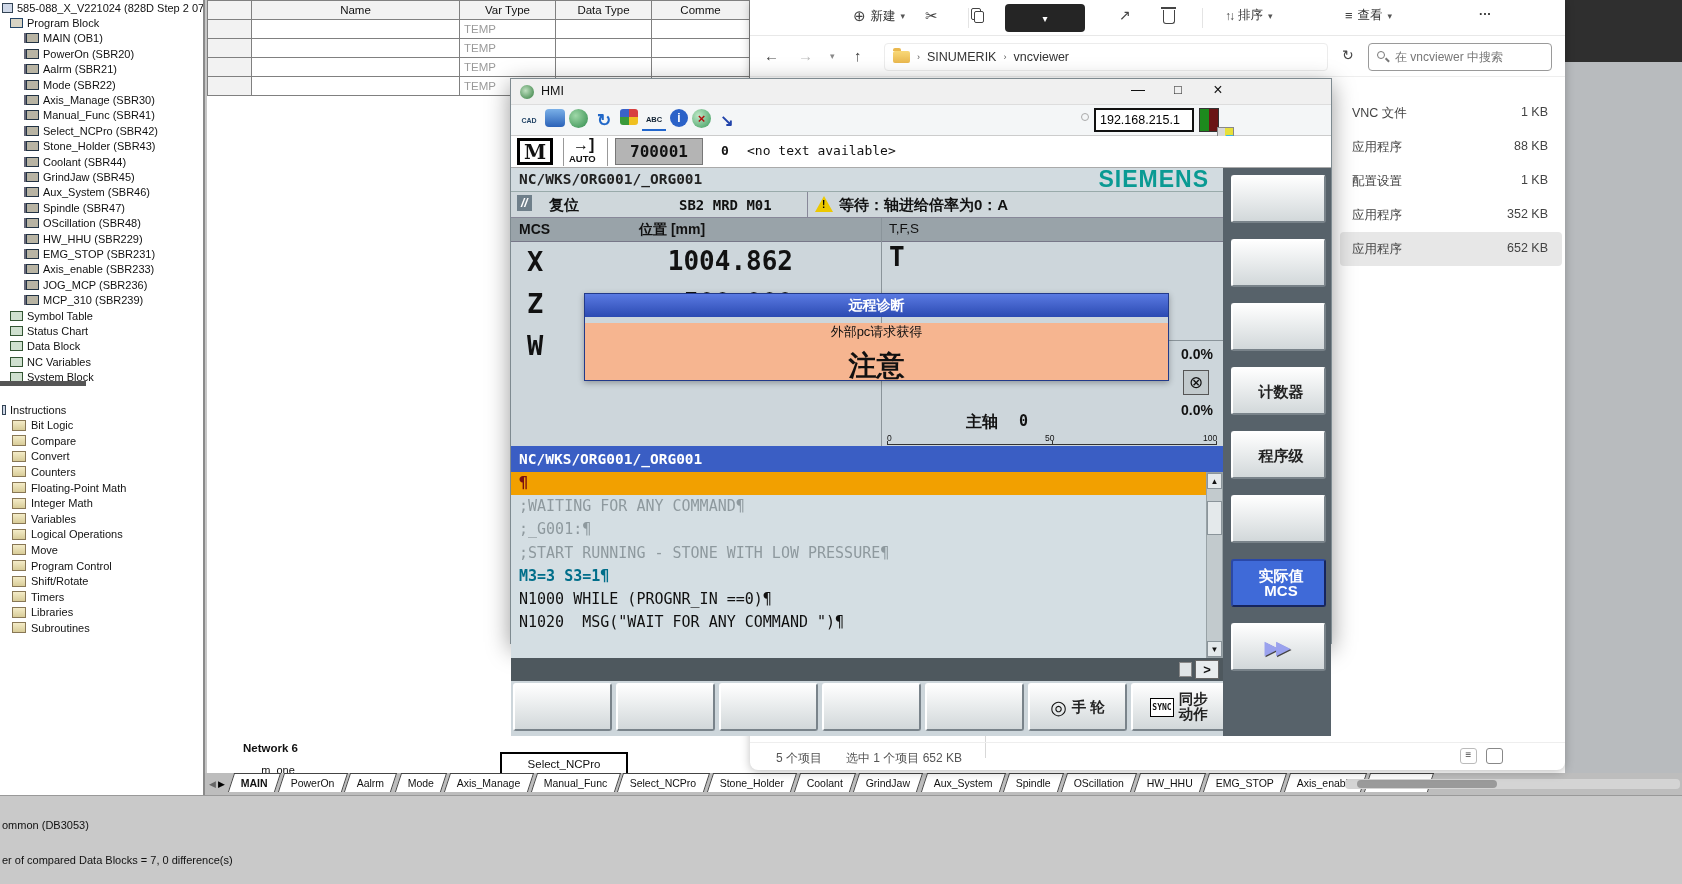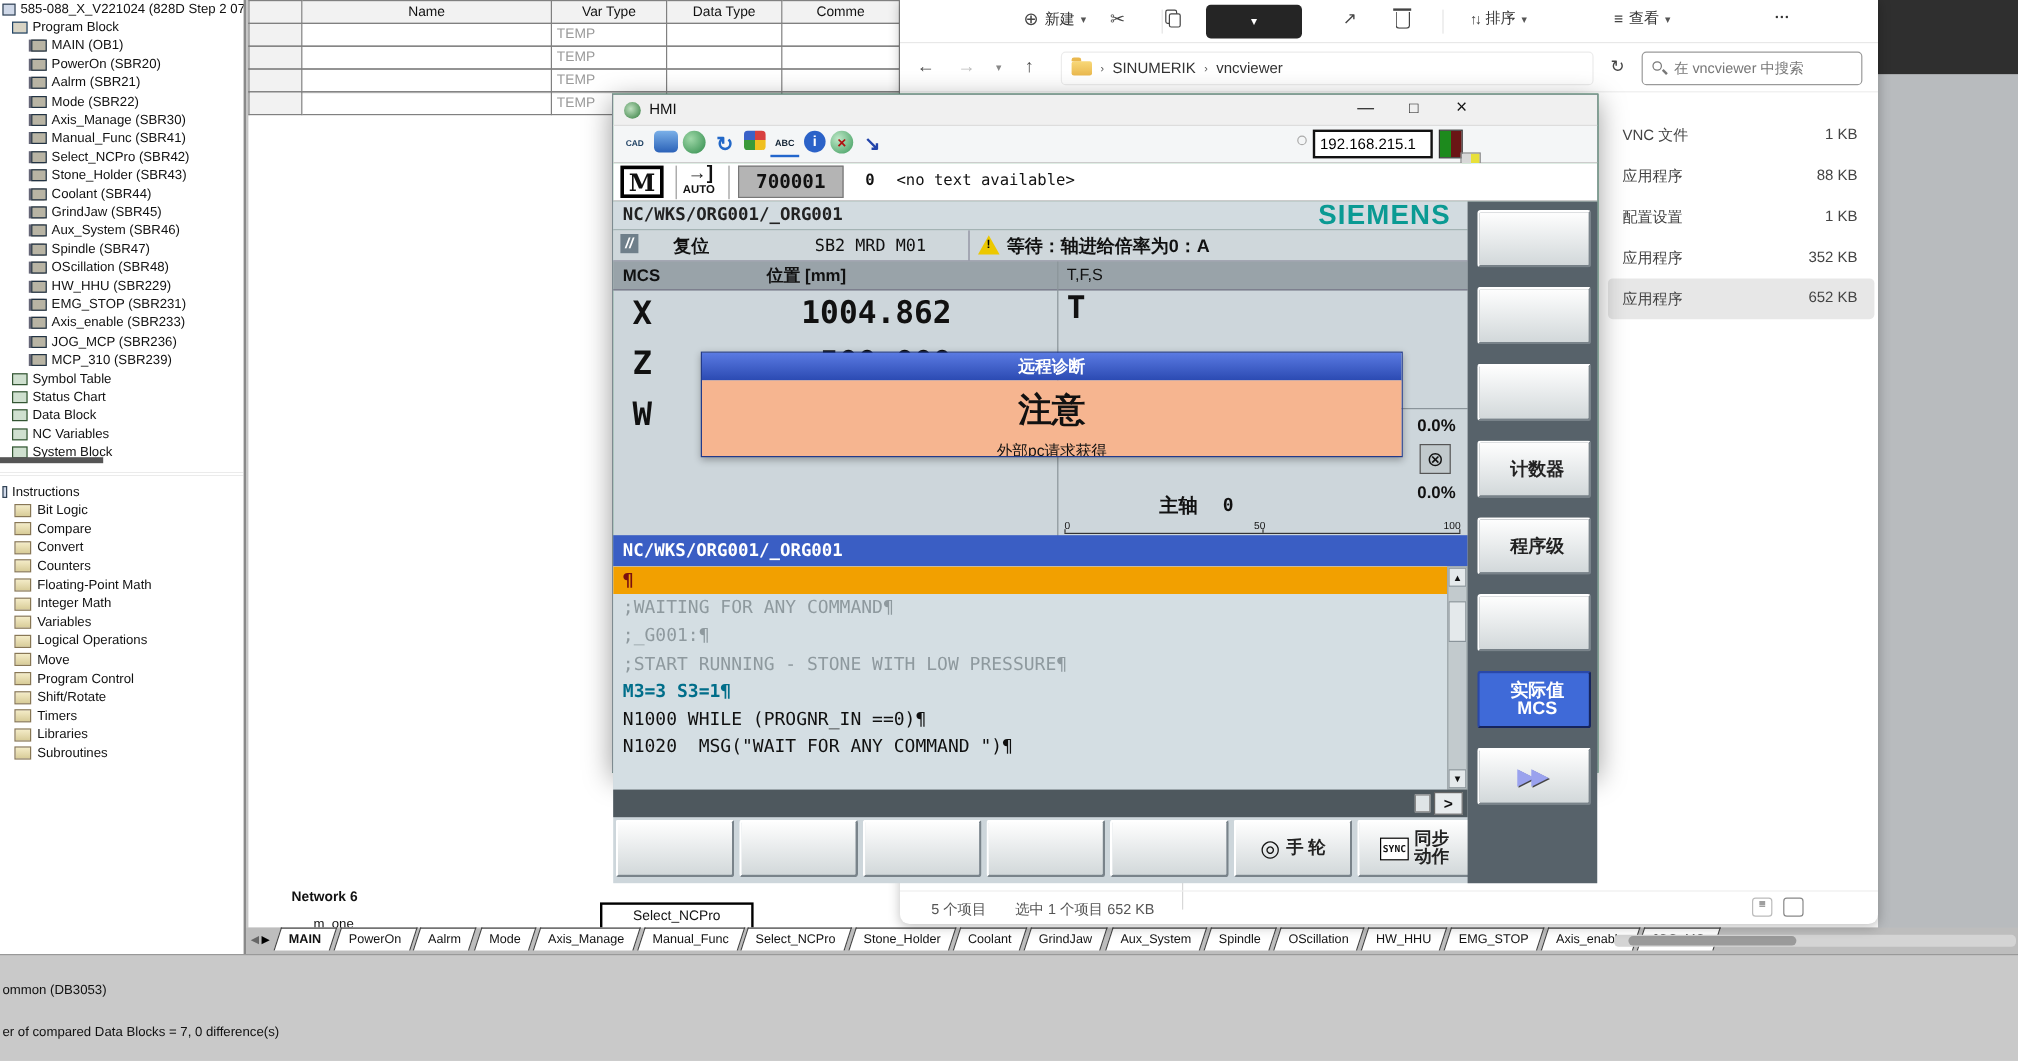--- a/index.html
+++ b/index.html
@@ -33,21 +33,21 @@
   #explorer{left:750px;top:0;width:815px;height:770px;background:#fff;z-index:30;border-radius:0 0 8px 8px;box-shadow:0 2px 10px rgba(0,0,0,.25);font-size:12.5px;color:#333}
   .xbtn{display:inline-flex;align-items:center;gap:5px;padding:4px 7px;border-radius:4px;cursor:pointer;color:#333}
   .chev{font-size:9px;color:#555}
   .file-row{position:relative;height:34px}
   .file-row.selected{background:#e7e7e7;border-radius:4px}
   .file-row .ftype{position:absolute;left:12px;top:9px;color:#444}
   .file-row .fsize{position:absolute;right:14px;top:9px;color:#444}
   .drive{display:flex;align-items:center;gap:8px;height:24px}
   .drive-ic{width:16px;height:10px;background:#5a5a5a;border-radius:2px;border-top:2px solid #888}
   
-  #hmi{left:510px;top:78px;width:822px;height:566px;background:#15803d;z-index:40;border:1px solid #7e8a90;box-shadow:0 6px 22px rgba(0,0,0,.4)}
+  #hmi{left:510px;top:78px;width:822px;height:566px;background:#7dd3fc;z-index:40;border:1px solid #7e8a90;box-shadow:0 6px 22px rgba(0,0,0,.4)}
   #hmi-screen{position:absolute;left:0;top:89px;width:820px;height:568px;background:#cdd6db}
   .vnc-ic{width:24px;height:22px;margin-right:4px;display:inline-flex;align-items:center;justify-content:center;font-size:14px;font-weight:bold;cursor:pointer}
   .cad-icon{font-size:7px;color:#246;letter-spacing:0}
   .screen-icon{background:linear-gradient(#7ab0e8,#2b62b8);border-radius:4px;width:20px;height:18px}
   .globe-icon{background:radial-gradient(circle at 35% 35%,#9fd8a8,#2e8a4a);border-radius:50%;width:19px;height:19px}
   .refresh-icon{color:#2268c8;font-size:17px}
   .colors-icon{width:18px;height:16px;background:conic-gradient(#d84040 0 25%,#f0c020 0 50%,#3a9a3a 0 75%,#3a62c8 0);border-radius:3px}
   .abc-icon{font-size:7.5px;color:#123;border-bottom:2px solid #26c}
   .info-icon{background:#2b62c8;color:#fff;border-radius:50%;width:18px;height:18px;font-size:12px;display:flex;align-items:center;justify-content:center}
   .net-error-icon{background:radial-gradient(circle at 35% 35%,#bfe8c8,#3a9a5a);color:#b01010;border-radius:50%;width:19px;height:19px;display:flex;align-items:center;justify-content:center;font-size:13px}
@@ -584,22 +584,22 @@
 
   <div id="hmi-screen">
 
     <div style="position:absolute;left:0;top:0;width:712px;height:24px;background:#d2dbe0;border-bottom:1px solid #9aa">
       <span class="mono" style="position:absolute;left:8px;top:3px;font-size:14.5px;font-weight:bold;color:#222">NC/WKS/ORG001/_ORG001</span>
       <span style="position:absolute;right:14px;top:-2px;font-size:23px;font-weight:bold;color:#0a9a93;letter-spacing:1px">SIEMENS</span>
     </div>
 
     <div style="position:absolute;left:0;top:24px;width:712px;height:26px;background:#cfd7db;border-bottom:1px solid #889">
       <span class="reset-ic" style="position:absolute;left:6px;top:3px">//</span>
-      <span style="position:absolute;left:50px;top:4px;font-size:15px;font-weight:bold">复位</span>
-      <span class="mono" style="position:absolute;left:168px;top:5px;font-size:14px;font-weight:normal">SB2 MRD M01</span>
+      <span style="position:absolute;left:38px;top:4px;font-size:15px;font-weight:bold">复位</span>
+      <span class="mono" style="position:absolute;left:168px;top:5px;font-size:14px;font-weight:bold">SB2 MRD M01</span>
       <i class="abs vline" style="left:296px;top:0;height:25px;background:#889"></i>
       <span class="warn-tri" style="position:absolute;left:304px;top:4px">
           <b>!</b>
         </span>
       <span style="position:absolute;left:328px;top:4px;font-size:15px;font-weight:bold">等待：轴进给倍率为0：A</span>
     </div>
 
     <div style="position:absolute;left:0;top:50px;width:712px;height:24px;background:#99a3a9;border-bottom:1px solid #778">
       <span style="position:absolute;left:8px;top:3px;font-size:14px;font-weight:bold">MCS</span>
       <span style="position:absolute;left:128px;top:3px;font-size:14px;font-weight:bold">位置 [mm]</span>
@@ -627,22 +627,22 @@
       <i class="abs" style="left:329px;top:-3px;width:1px;height:3px;background:#333"></i>
       <span style="position:absolute;left:0;top:-11px;font-size:8.5px">0</span>
       <span style="position:absolute;left:158px;top:-11px;font-size:8.5px">50</span>
       <span style="position:absolute;left:316px;top:-11px;font-size:8.5px">100</span>
     </div>
     <div class="abs" style="left:370px;top:172px;width:342px;height:1px;background:#8a949a"></div>
 
     <div style="position:absolute;left:73px;top:125px;width:585px;height:88px;border:1px solid #223a8a;box-shadow:0 2px 6px rgba(0,0,0,.3);overflow:hidden;z-index:5">
       <div style="height:23px;background:linear-gradient(180deg,#5a7ae2,#2b4ab2);color:#fff;text-align:center;font-size:14px;font-weight:bold;line-height:23px">远程诊断</div>
       <div style="height:65px;background:#f6b590;text-align:center;position:relative">
+        <div style="font-size:13px;margin-top:6px">外部pc请求获得</div>
         <div style="font-size:28px;font-weight:bold;padding-top:6px">注意</div>
-        <div style="font-size:13px;margin-top:6px">外部pc请求获得</div>
       </div>
     </div>
 
     <div class="mono" style="position:absolute;left:0;top:278px;width:712px;height:26px;background:#3a5ec4;color:#fff;font-size:14.5px;font-weight:bold;line-height:26px;padding-left:8px">NC/WKS/ORG001/_ORG001</div>
 
     <div style="position:absolute;left:0;top:304px;width:695px;height:186px;background:#d4dee3;overflow:hidden">
 
         <div class="pline current">¶</div>
 
         <div class="pline comment">;WAITING FOR ANY COMMAND¶</div>

